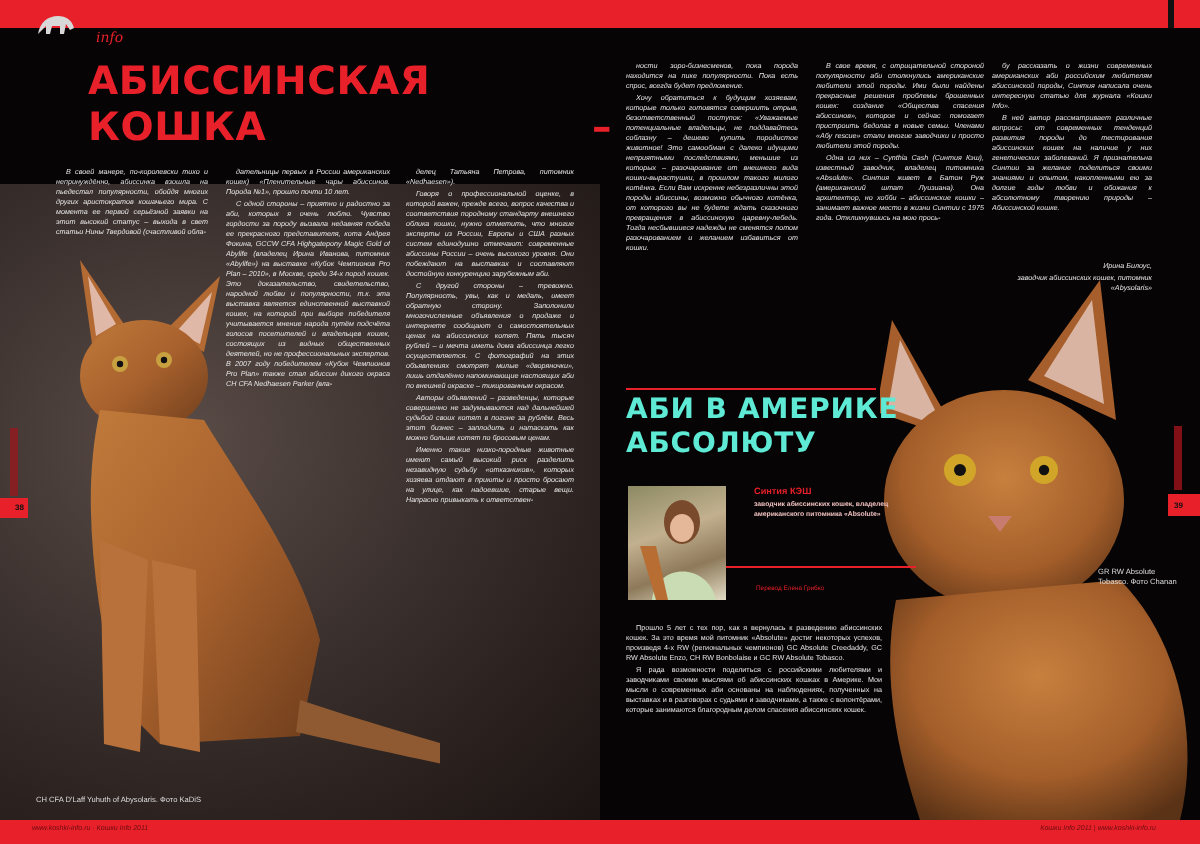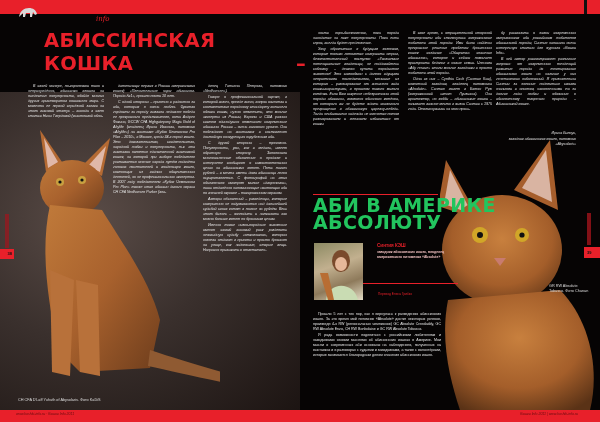--- a/index.html
+++ b/index.html
@@ -14,21 +14,21 @@
   .top-bar.right-end { left: 587px; width: 13px; }
   .gutter-line { position: absolute; top: 0; left: 584px; width: 3px; height: 14px; background: #111; }
 
   .bottom-bar { position: absolute; top: 410px; height: 12px; left: 0; width: 600px; background: #e8202a; }
   .footer-text { position: absolute; top: 412px; font-size: 3.5px; color: #6b0d10; font-style: italic; }
   .footer-left { left: 16px; }
   .footer-right { right: 22px; }
 
   
   .logo { position: absolute; left: 18px; top: 6px; width: 20px; height: 12px; }
-  .info-label { position: absolute; left: 48px; top: 15px; font-size: 7px; color: #e8202a; font-style: italic; font-family: "DejaVu Serif", serif; margin-left: 48px; }
+  .info-label { position: absolute; left: 48px; top: 15px; font-size: 7px; color: #e8202a; font-style: italic; font-family: "DejaVu Serif", serif; }
 
   
   .main-title { position: absolute; left: 44px; top: 29px; width: 262px; color: #e8202a; font-weight: bold; font-size: 19.5px; line-height: 23px; letter-spacing: 0.3px; text-align: justify; text-align-last: justify; font-family: "DejaVu Sans", sans-serif; }
   .main-title span { display: block; }
 
   
   .col { position: absolute; color: #e6e6e6; font-size: 3.6px; line-height: 5px; font-style: italic; text-align: justify; overflow: hidden; }
   .col p { text-indent: 5px; margin-bottom: 1px; }
 
   
@@ -38,21 +38,21 @@
 
   .side-tab-left { position: absolute; left: 0; top: 249px; width: 14px; height: 10px; background: #e8202a; color: #111; font-size: 4px; font-weight: bold; text-align: right; padding-right: 2px; line-height: 10px; }
   .side-label-left { position: absolute; left: 5px; top: 214px; width: 4px; height: 34px; background: #a0141c; opacity: .7; }
   .side-tab-right { position: absolute; left: 584px; top: 247px; width: 16px; height: 11px; background: #e8202a; color: #111; font-size: 4px; font-weight: bold; line-height: 11px; padding-left: 3px; }
   .side-label-right { position: absolute; left: 587px; top: 213px; width: 4px; height: 32px; background: #a0141c; opacity: .8; }
 
   .caption { position: absolute; color: #ddd; font-size: 3.8px; line-height: 4.8px; }
 
   
   .section-rule { position: absolute; background: #e8202a; height: 1px; }
-  .section-title { position: absolute; left: 313px; top: 197px; color: #22c55e; font-weight: bold; font-size: 19px; line-height: 17px; letter-spacing: 0.4px; font-family: "DejaVu Sans", sans-serif; }
+  .section-title { position: absolute; left: 313px; top: 197px; color: #5eead4; font-weight: bold; font-size: 14px; line-height: 17px; letter-spacing: 0.4px; font-family: "DejaVu Sans", sans-serif; }
   .section-title span { display: block; }
 
   .author-photo { position: absolute; left: 314px; top: 243px; width: 49px; height: 57px; background: linear-gradient(160deg,#8c8a63 0%,#c2b08f 40%,#8e7a5b 70%,#e2dcc5 100%); overflow: hidden; }
   .author-name { position: absolute; left: 377px; top: 243px; color: #e8202a; font-weight: bold; font-size: 4.6px; }
   .author-desc { position: absolute; left: 377px; top: 250px; width: 70px; color: #f0c0c0; font-size: 3.4px; line-height: 4.6px; font-weight: bold; }
   .translator { position: absolute; left: 378px; top: 292px; color: #e8202a; font-size: 3.2px; }
 
   .col-upright { font-style: normal; }
 
   .cat-right { position: absolute; left: 440px; top: 20px; width: 160px; height: 390px; }

